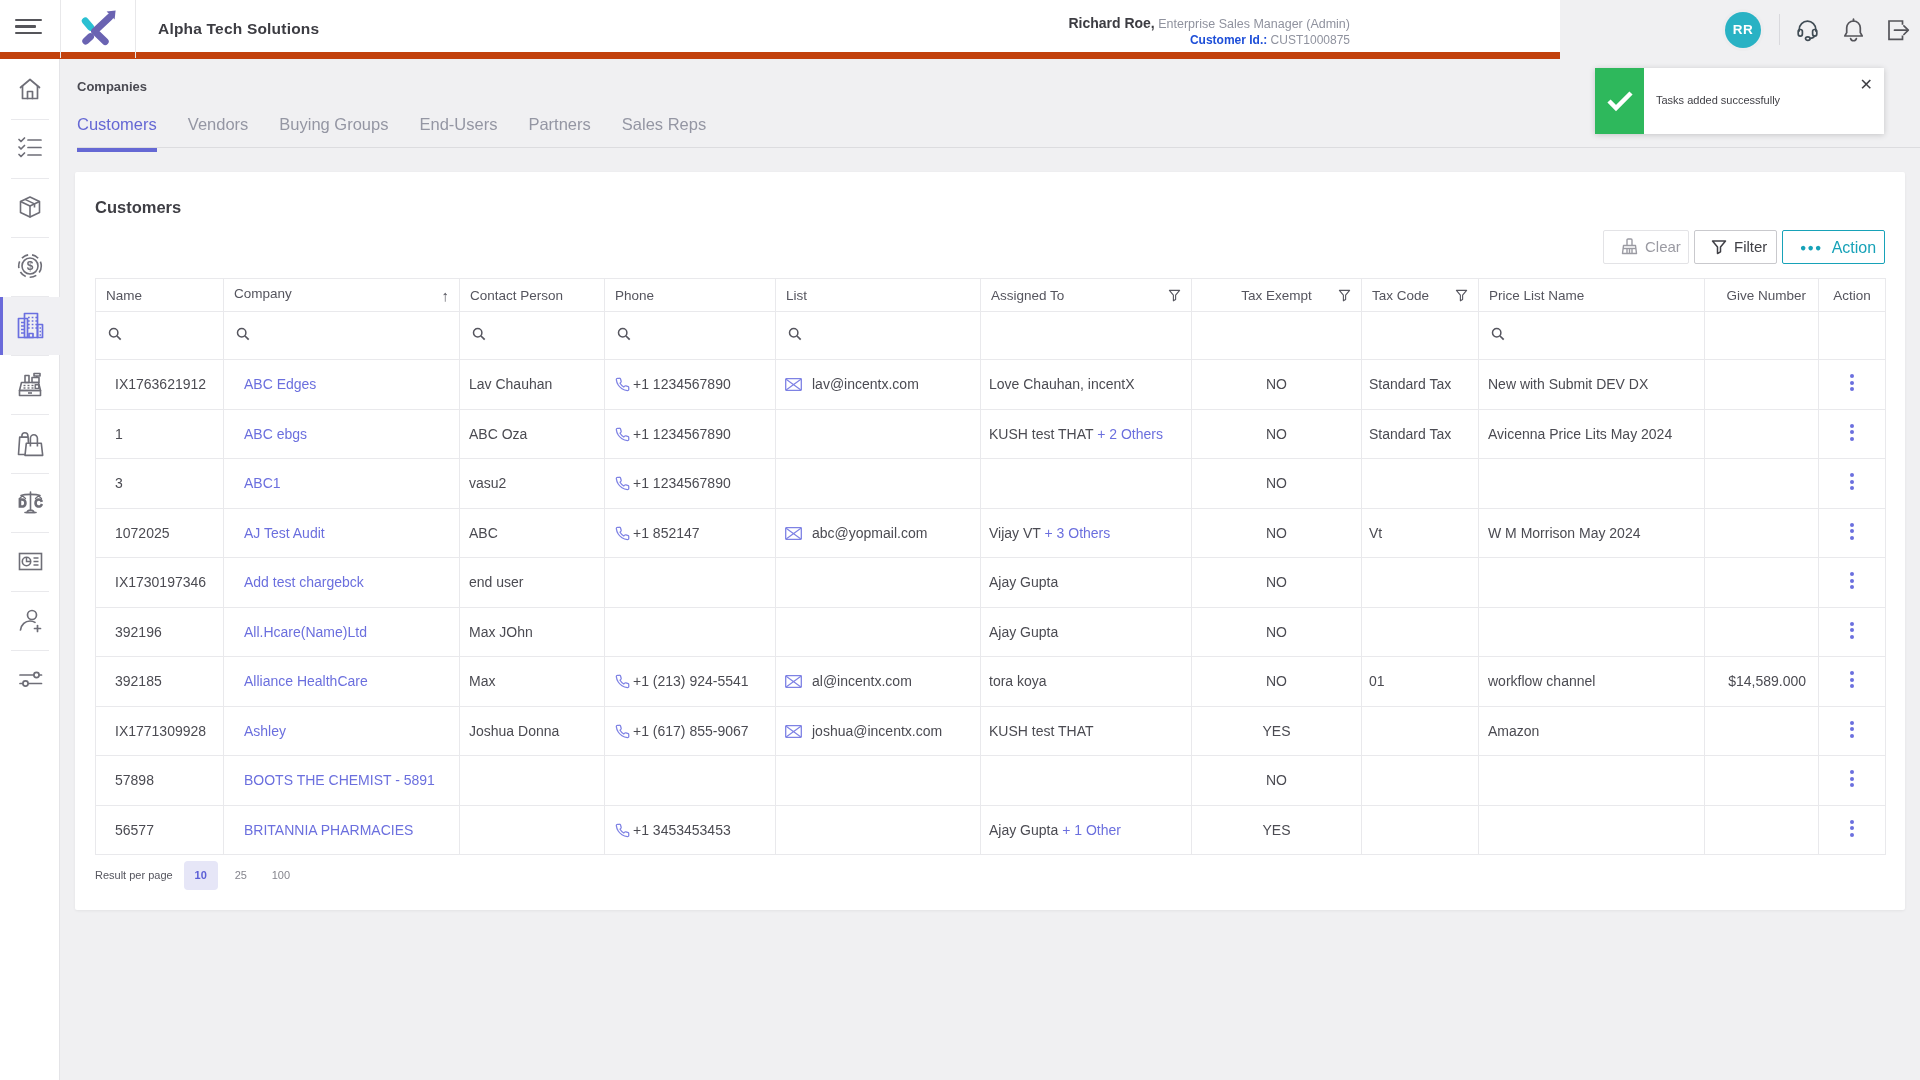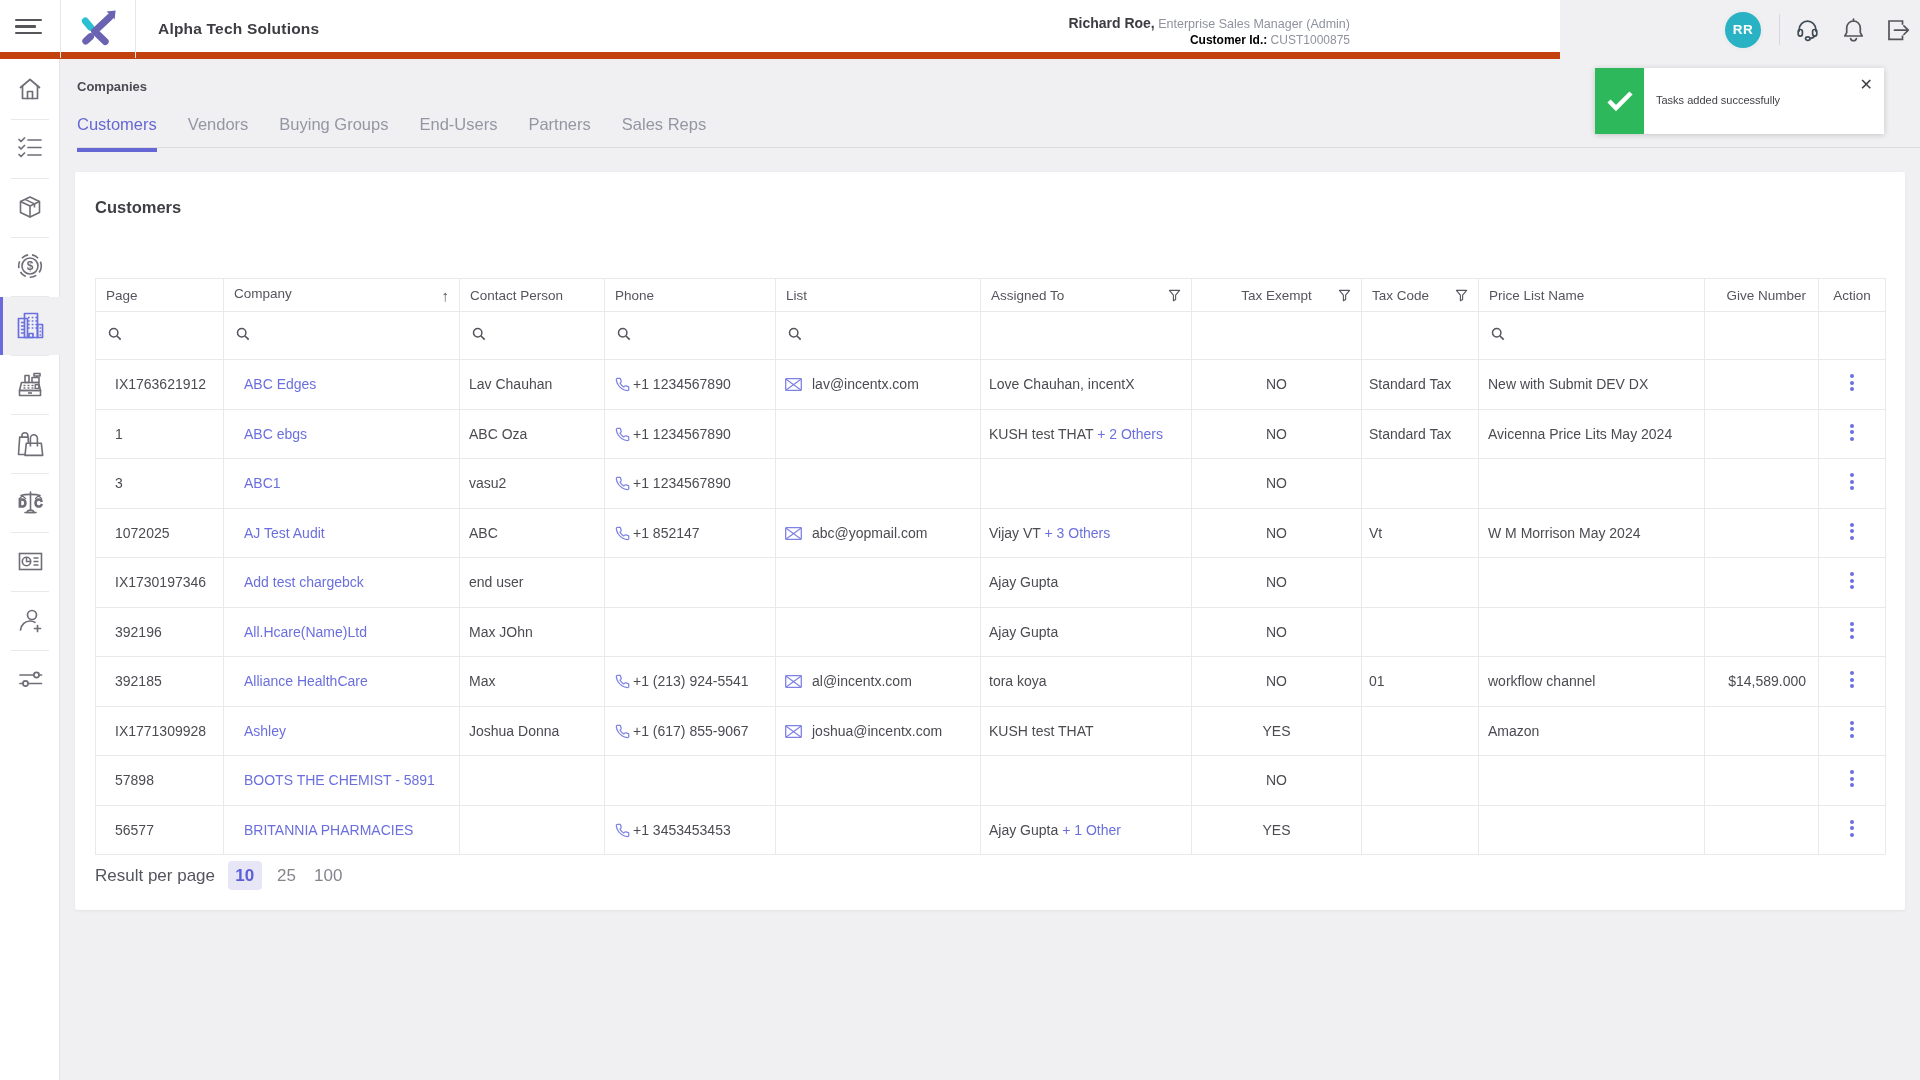--- a/index.html
+++ b/index.html
@@ -6,21 +6,21 @@
 html,body { width:1920px; height:1080px; overflow:hidden; font-family:"Liberation Sans", sans-serif; background:#f0f0f2; }
 .hdr { position:absolute; top:0; left:0; width:1560px; height:59px; background:#fff; border-bottom:7px solid #c2410c; z-index:30; }
 .burger { position:absolute; left:15px; top:19px; width:27px; height:16px; }
 .burger div { height:2.4px; background:#55555a; border-radius:1px; margin-bottom:4.1px; }
 .logocell { position:absolute; left:60px; top:0; width:76px; height:58px; border-left:1px solid #e8e8ea; border-right:1px solid #e8e8ea; }
 .brand { position:absolute; left:158px; top:0; height:58px; line-height:58px; font-size:15.5px; font-weight:bold; color:#3c3c42; letter-spacing:0.2px; }
 .userblock { position:absolute; right:210px; top:15px; text-align:right; }
 .userblock .l1 { font-size:12.5px; color:#8f929e; line-height:16px; }
 .userblock .l1 b { font-size:14px; color:#3c3c42; }
 .userblock .l2 { font-size:12px; color:#8f929e; margin-top:1px; }
-.userblock .l2 b { color:#000000; }
+.userblock .l2 b { color:#1d4ed8; }
 .avatar { position:absolute; right:1920px; top:9px; left:1722px; width:42px; height:42px; border-radius:50%; background:#ededef; }
 .avatar .in { position:absolute; left:3px; top:3px; width:36px; height:36px; border-radius:50%; background:#29b2c4; color:#fff; font-size:13.5px; font-weight:bold; text-align:center; line-height:36px; letter-spacing:0.5px; }
 .hdivider { position:absolute; left:1779px; top:14px; width:1px; height:31px; background:#d9d9dd; }
 .hicon { position:absolute; top:18px; }
 .toast { position:absolute; left:1595px; top:68px; width:289px; height:66px; background:#fff; box-shadow:0 1px 6px rgba(0,0,0,0.18); z-index:40; }
 .toast .g { position:absolute; left:0; top:0; width:49px; height:66px; background:#2eb85c; }
 .toast .msg { position:absolute; left:61px; top:26px; font-size:11px; color:#3f3f45; }
 .toast .x { position:absolute; right:11px; top:7px; font-size:16px; color:#3f3f45; }
 .sidebar { position:absolute; left:0; top:59px; width:60px; height:1021px; background:#fff; border-right:1px solid #e4e4e7; z-index:20; }
 .scell { position:absolute; left:0; width:60px; height:58px; }
@@ -48,56 +48,68 @@
 tr.data td:nth-child(1){padding-left:19px} tr.data td:nth-child(2){padding-left:20px} tr.data td:nth-child(3){padding-left:9px}
 tr.data td:nth-child(4){padding-left:10px} tr.data td:nth-child(5){padding-left:9px} tr.data td:nth-child(6){padding-left:8px}
 tr.data td:nth-child(8){padding-left:7px} tr.data td:nth-child(9){padding-left:9px}
 .lnk { color:#6b6fde; }
 .cc { text-align:center; padding:0 !important; }
 .rr2 { text-align:right; padding-right:12px !important; }
 .phone svg { vertical-align:-3px; margin-right:3px; }
 .mail svg { vertical-align:-2px; margin-right:10px; }
 .dots { display:inline-block; width:4px; }
 .dots i { display:block; width:4px; height:4px; border-radius:50%; background:#6b6fde; margin:2.5px 0; }
-.ftr { position:absolute; left:20px; top:689px; width:1790px; font-size:17px; color:#55555e; }
+.ftr { position:absolute; left:20px; top:689px; width:1790px; font-size:11px; color:#55555e; }
 .ppbox { display:inline-block; min-width:34px; text-align:center; height:29px; line-height:29px; border-radius:4px; color:#85858d; margin-right:3px; }
 .ppbox.on { background:#e6e6f7; color:#5b5fd6; font-weight:bold; }
 .pgnums { position:absolute; right:4px; top:0; }
 .pg { display:inline-block; width:24px; height:30px; line-height:30px; text-align:center; color:#85858d; margin-left:10px; border-radius:4px; }
 .pg.on { background:#e6e6f7; color:#5b5fd6; font-weight:bold; width:24px; }
 th { position:relative; }
 .funnel { position:absolute; right:10px; top:10px; }
 .sorta { font-size:15px; color:#55555e; float:right; margin-top:1px; }
 </style>
 </head>
 <body>
 <div class="main">
   <div class="crumb">Companies</div>
   <div class="tabs">
     <span class="tab act">Customers</span><span class="tab">Vendors</span><span class="tab">Buying Groups</span><span class="tab">End-Users</span><span class="tab">Partners</span><span class="tab">Sales Reps</span>
   </div>
   <div class="card">
     <div class="ct">Customers</div>
+    <div class="btns">
+      <span class="btn dis" style="width:86px;padding-left:17px;margin-right:5px"><svg width="17" height="17" viewBox="0 0 17 17" fill="none" stroke="#9b9ba3" stroke-width="1.4" stroke-linejoin="round">
+            <path d="M6 7.5V2a1 1 0 0 1 1-1h3a1 1 0 0 1 1 1v5.5"></path>
+            <path d="M2.5 7.5h12l1 8h-14z"></path>
+            <path d="M2 10.5h13"></path>
+            <line x1="6" y1="11" x2="6" y2="15"></line>
+            <line x1="8.5" y1="11" x2="8.5" y2="15"></line>
+            <line x1="11" y1="11" x2="11" y2="15"></line>
+          </svg>Clear</span><span class="btn" style="width:83px;padding-left:16px;margin-right:5px"><svg width="16" height="16" viewBox="0 0 16 16" fill="none" stroke="#3f3f45" stroke-width="1.5" stroke-linejoin="round">
+            <path d="M1.5 2h13l-5 6v4.8l-3 1.7V8z"></path>
+          </svg>Filter</span><span class="btn teal" style="width:103px;padding-left:17px;text-align:left"><span style="font-size:10.5px;letter-spacing:1.2px;vertical-align:2px;margin-right:9px">●●●</span><span style="font-size:16px">Action</span></span>
+    </div>
     <table>
       <colgroup>
           <col style="width:128px">
           <col style="width:236px">
           <col style="width:145px">
           <col style="width:171px">
           <col style="width:205px">
           <col style="width:211px">
           <col style="width:170px">
           <col style="width:117px">
           <col style="width:226px">
           <col style="width:114px">
           <col style="width:67px">
         </colgroup>
       <tbody>
           <tr class="hrow">
-        <th>Page</th>
+        <th>Name</th>
             <th>Company<span class="sorta">↑</span></th>
             <th>Contact Person</th>
             <th>Phone</th>
             <th>List</th>
             <th>Assigned To<svg class="funnel" width="13" height="13" viewBox="0 0 14 14" fill="none" stroke="#55555e" stroke-width="1.2" stroke-linejoin="round">
                 <path d="M1.5 1.5h11l-4.3 5.2v4.6l-2.4 1.4V6.7z"></path>
               </svg></th>
             <th style="text-align:center">Tax Exempt<svg class="funnel" width="13" height="13" viewBox="0 0 14 14" fill="none" stroke="#55555e" stroke-width="1.2" stroke-linejoin="round">
                 <path d="M1.5 1.5h11l-4.3 5.2v4.6l-2.4 1.4V6.7z"></path>
               </svg></th>

